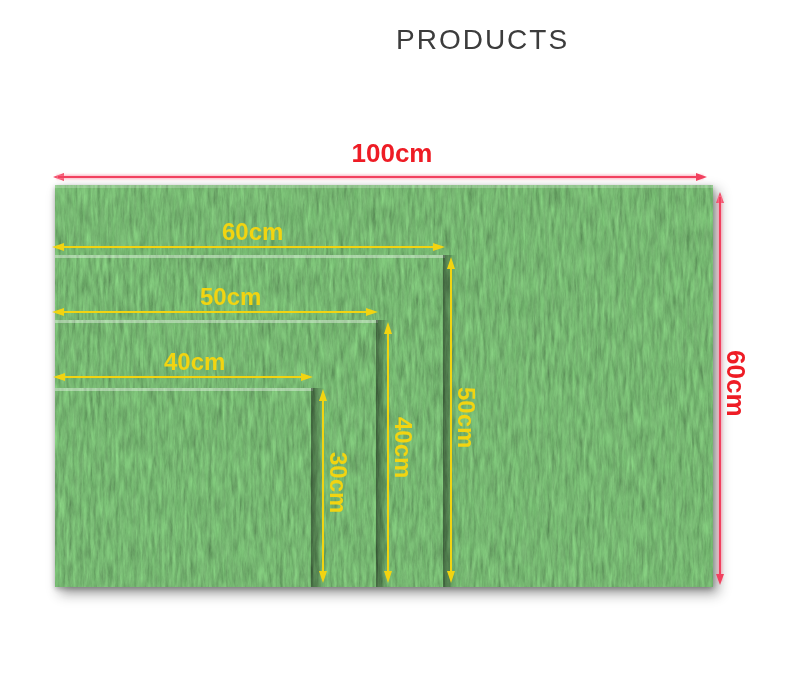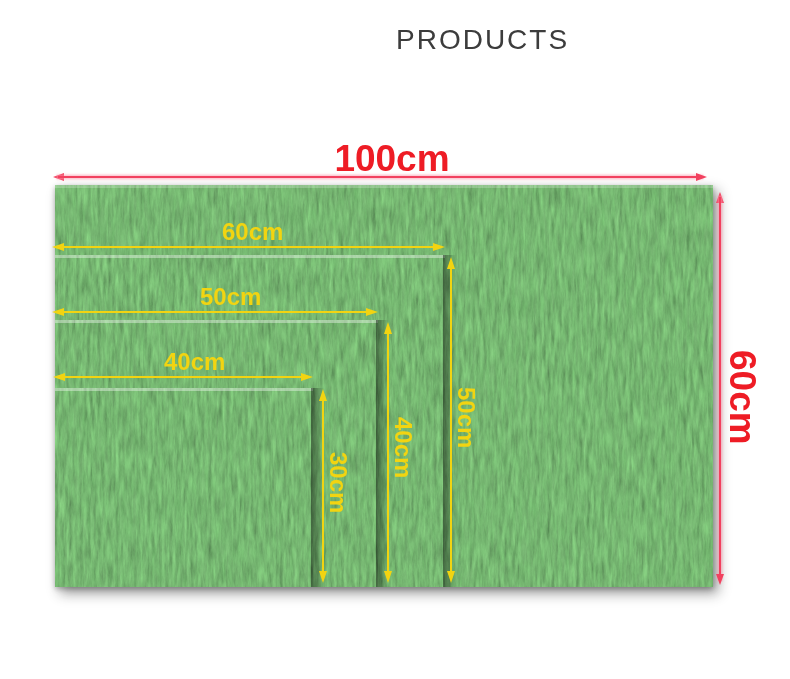--- a/index.html
+++ b/index.html
@@ -51,21 +51,21 @@
     border-top:4px solid transparent; border-bottom:4px solid transparent;
     border-left:12px solid var(--color-inner_line, #f2d411); }
   .dim-yellow.dim-v .ah-up   { top:0; left:-3px;
     border-left:4px solid transparent; border-right:4px solid transparent;
     border-bottom:12px solid var(--color-inner_line, #f2d411); }
   .dim-yellow.dim-v .ah-down { bottom:0; left:-3px;
     border-left:4px solid transparent; border-right:4px solid transparent;
     border-top:12px solid var(--color-inner_line, #f2d411); }
   
   .dim-label { position:absolute; font-weight:bold; line-height:1.05; white-space:nowrap; }
-  .lbl-red    { color:var(--color-outer_text, #ee1c25); font-size:37px; }
+  .lbl-red    { color:var(--color-outer_text, #ee1c25); font-size:26px; }
   .lbl-yellow { color:var(--color-inner_text, #f2d411); font-size:24px; }
   .lbl-center { width:130px; text-align:center; }
   .vert { writing-mode:vertical-rl; }
 </style>
 </head>
 <body>
 
 <div class="page">
 
   <div class="section-title">PRODUCTS</div>

